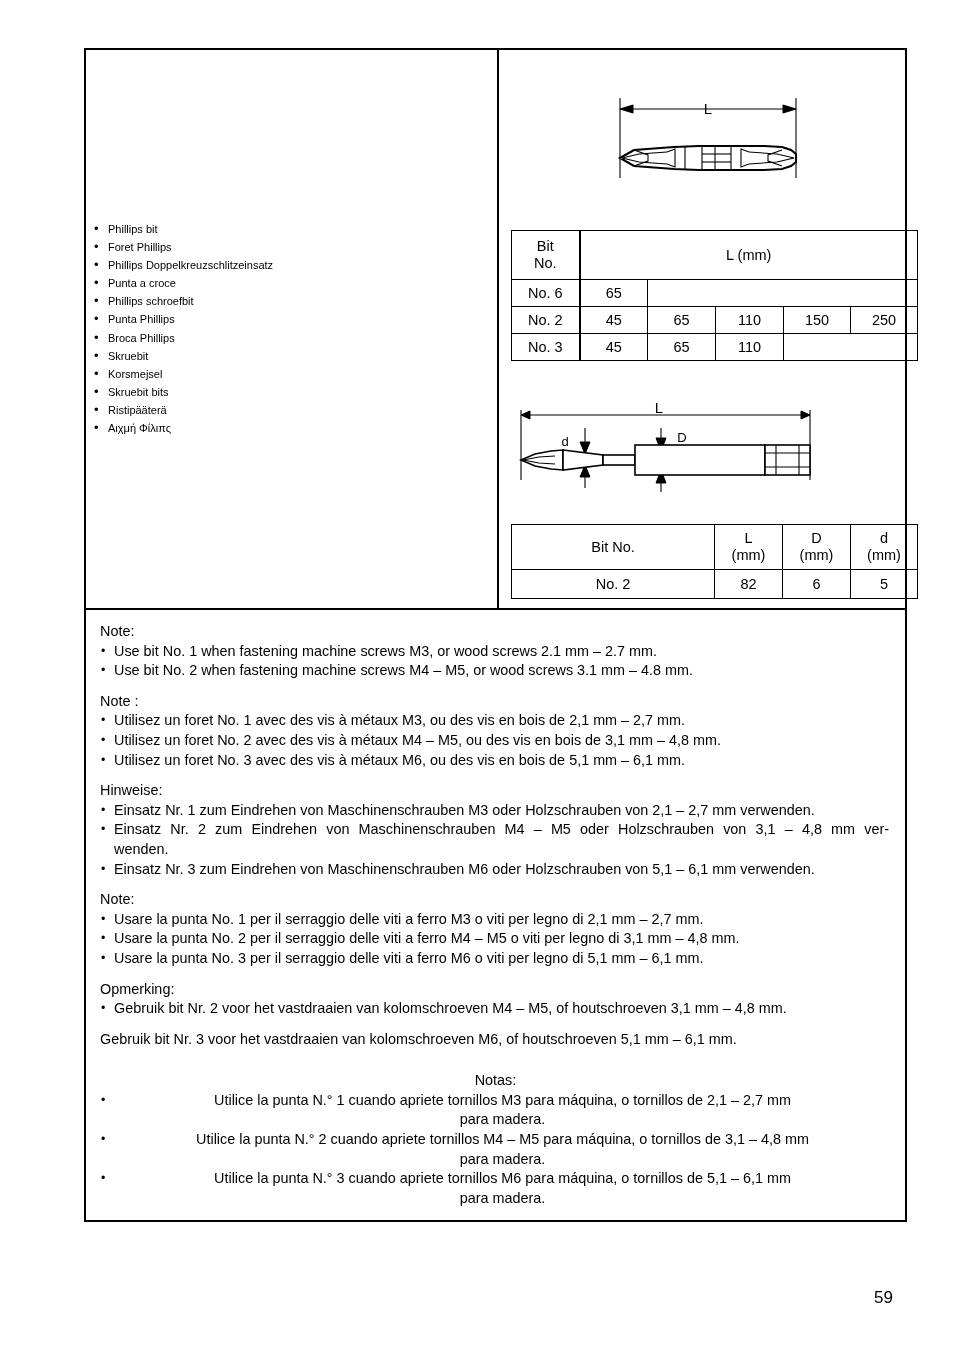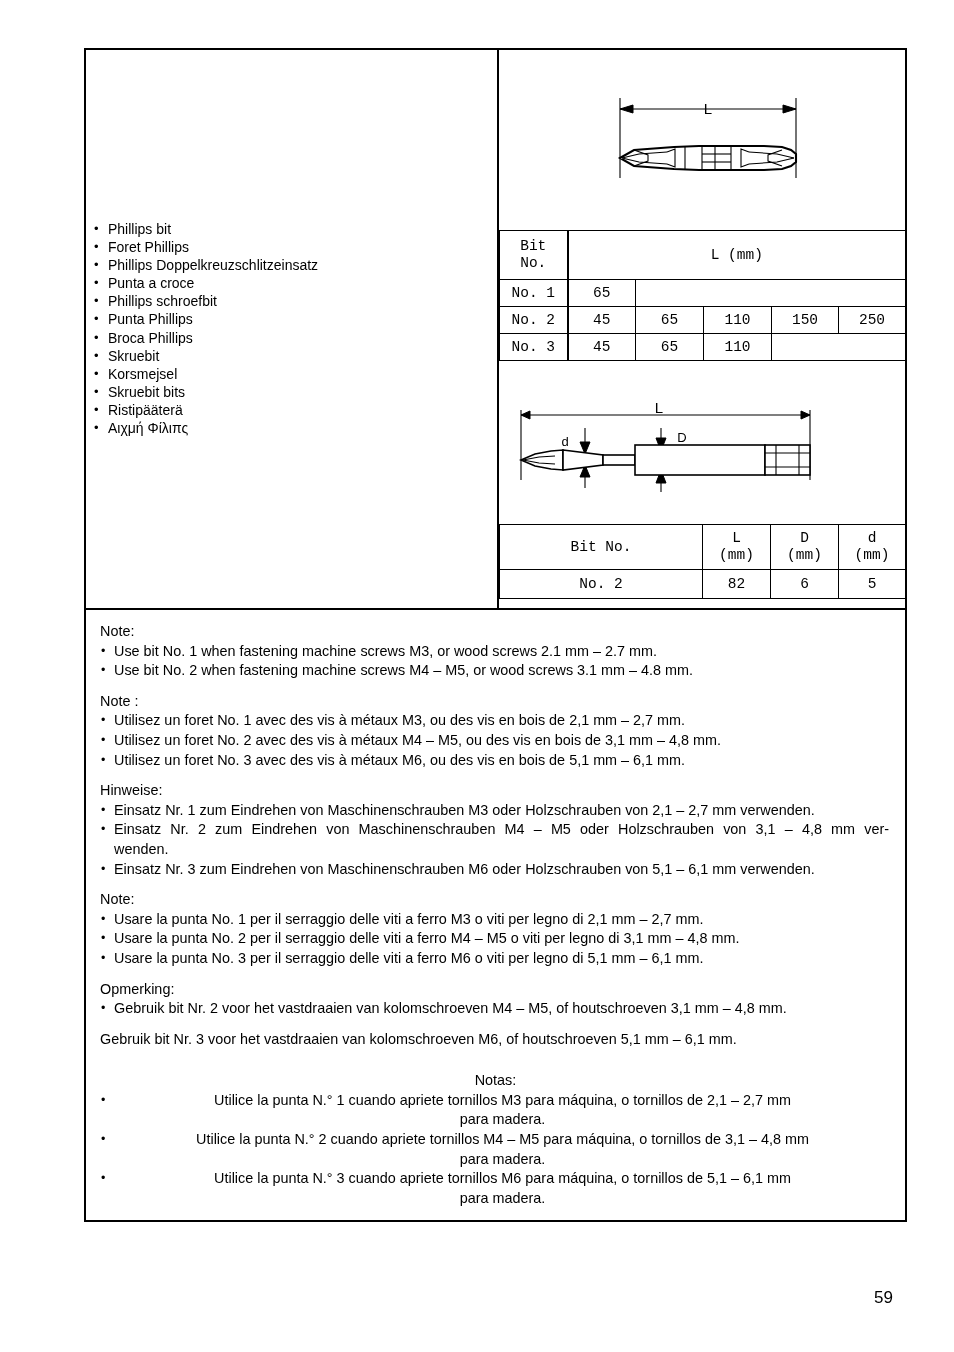--- a/index.html
+++ b/index.html
@@ -54,21 +54,21 @@
 
   
   #lang-list {
     position: absolute;
     left: 6px;
     top: 170px;
     width: 400px;
   }
   .lang-item {
     display: block;
-    font-size: 14px;
+    font-size: 11px;
     line-height: 18.1px;
     white-space: nowrap;
     padding-left: 16px;
     position: relative;
   }
   .lang-item::before {
     content: "\2022";
     position: absolute;
     left: 2px;
     top: 0;
@@ -86,23 +86,22 @@
 
   .fig-box {
     position: relative;
     width: 100%;
   }
   #fig-top { height: 180px; }
   #fig-bottom { height: 136px; }
 
   .table-wrap {
     position: absolute;
-    left: 0;
+    left: 12px;
     width: 406px;
-    font-family: Liberation Mono, monospace;
   }
   table.t {
     border-collapse: collapse;
     width: 406px;
     table-layout: fixed;
   }
   table.t td, table.t th {
     border: 1px solid #000;
     text-align: center;
     font-weight: normal;
@@ -252,21 +251,21 @@
           </colgroup>
           <tbody>
             <tr>
               <td class="hdr thick-right">
                 <span>Bit</span><br>
                 <span>No.</span>
               </td>
               <td class="hdr" colspan="5">L (mm)</td>
             </tr>
             <tr>
-              <td class="thick-right">No. 1</td>
+              <td class="thick-right">No. 6</td>
               <td>65</td>
               <td colspan="4"></td>
             </tr>
             <tr>
               <td class="thick-right">No. 2</td>
               <td>45</td>
               <td>65</td>
               <td>110</td>
               <td>150</td>
               <td>250</td>

